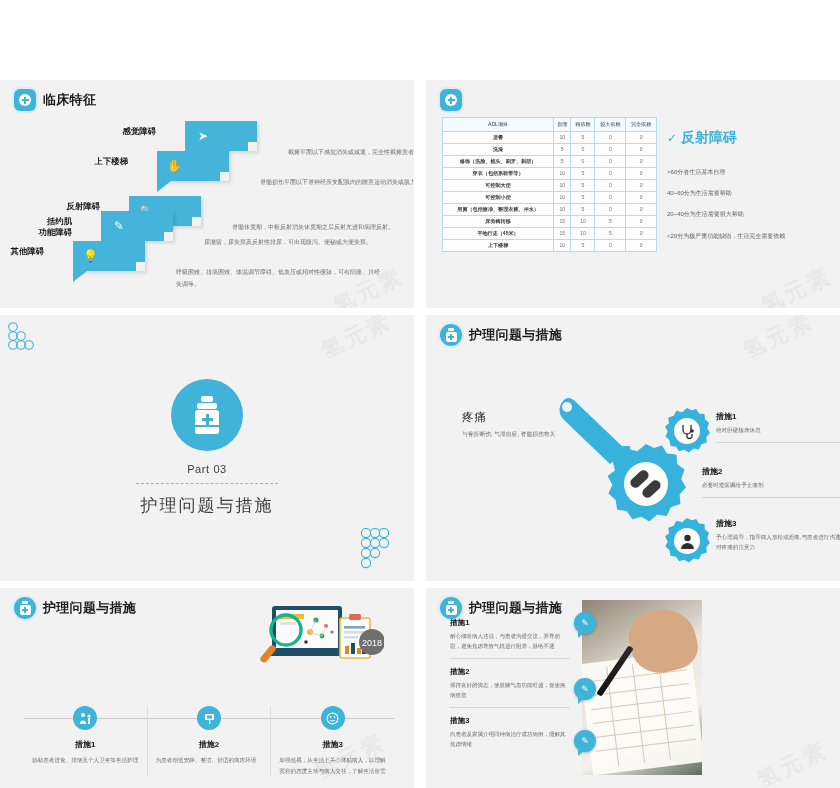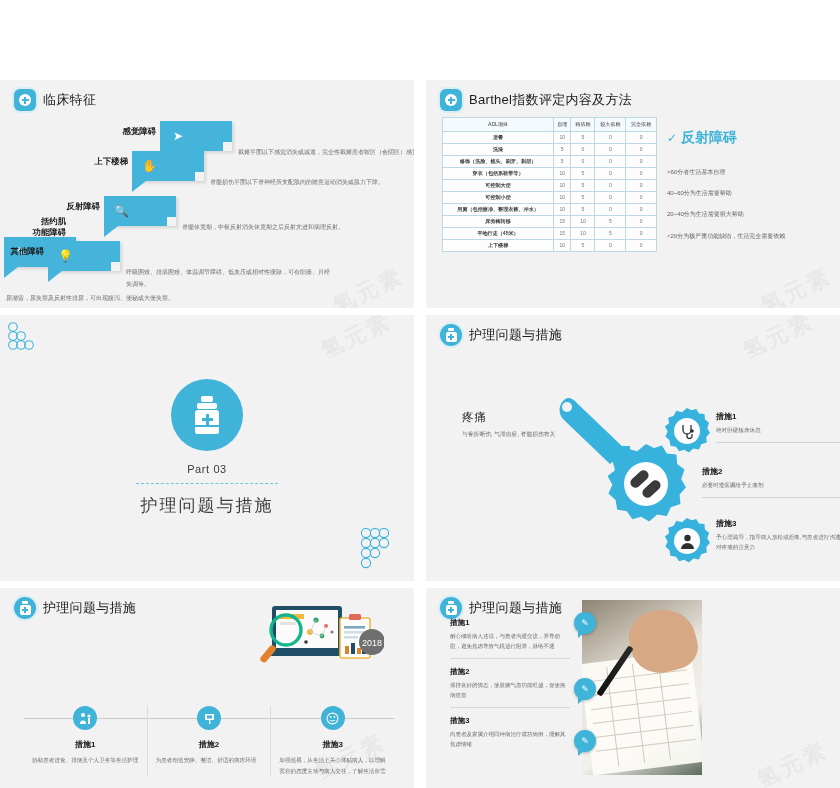--- a/index.html
+++ b/index.html
@@ -48,32 +48,32 @@
     width: 11px; height: 14px; position: relative;
   }
   .bottle-glyph .cap { position: absolute; top: 0; left: 2.5px; width: 6px; height: 3px; background: #fff; border-radius: 1px; }
   .bottle-glyph .body { position: absolute; top: 4px; left: 0; width: 11px; height: 10px; background: #fff; border-radius: 2px; }
   .bottle-glyph .body:before {
     content:""; position:absolute; left:4.5px; top:2px; width:2px; height:6px; background:#3fb3d8;
   }
   .bottle-glyph .body:after {
     content:""; position:absolute; left:2.5px; top:4px; width:6px; height:2px; background:#3fb3d8;
   }
-  .sl-title { font-size: 13px; font-weight: normal; color: #1b1b1b; letter-spacing: .3px; }
+  .sl-title { font-size: 13px; font-weight: bold; color: #1b1b1b; letter-spacing: .3px; }
 
   
   .s0 { padding: 0; }
   .s0-inner { position: relative; width: 100%; height: 100%; }
 
   
   .s1-inner { position: relative; width: 100%; height: 100%; }
 
   
   .cf-wrap { position: relative; margin-top: 4px; height: 190px; }
-  .cf-row { position: absolute; display: flex; align-items: flex-start; }
+  .cf-row { position: absolute; display: flex; align-items: flex-start; gap: 25px; }
   .cf-label {
     font-size: 8.4px; font-weight: bold; color: #1b1b1b;
     text-align: right; line-height: 1.25; white-space: pre-line;
     padding-top: 5px; width: 66px;
   }
   .cf-bubble {
     width: 72px; height: 30px; background: #45b4da; position: relative;
     margin-left: 4px; flex: none;
     box-shadow: 2px 2px 3px rgba(0,0,0,.12);
   }
@@ -266,21 +266,21 @@
 
       <div class="cf-row" style="left:34px; top:66px;margin-top:15px;">
         <div class="cf-label">反射障碍</div>
         <div class="cf-bubble">
           <span class="cf-glyph">🔍</span>
           <span class="notch"></span>
         </div>
         <div class="cf-desc">脊髓休克期，中枢反射消失休克期之后反射亢进和病理反射。</div>
       </div>
 
-      <div class="cf-row" style="left:0; top:96px;flex-direction:column;">
+      <div class="cf-row" style="left:6px; top:96px;">
         <div class="cf-label">括约肌
 功能障碍</div>
         <div class="cf-bubble">
           <span class="cf-glyph">✎</span>
           <span class="notch"></span>
         </div>
         <div class="cf-desc">尿潴留，尿失禁及反射性排尿，可出现腹泻、便秘或大便失禁。</div>
       </div>
 
       <div class="cf-row" style="left:-22px; top:126px;">
@@ -294,21 +294,20 @@
 
     </div>
     <div class="wm" style="right:8px; bottom:2px;">氢元素</div>
   </div>
 
   <div class="slide">
     <div class="sl-header">
       <span class="hdr-icon">
           <span class="cross"></span>
         </span>
-      <span class="sl-title">Barthel指数评定内容及方法</span>
     </div>
 
     <div class="barthel">
       <table class="adl">
         <thead>
           <tr>
             <th>ADL项目</th>
             <th>自理</th>
             <th>稍依赖</th>
             <th>较大依赖</th>

